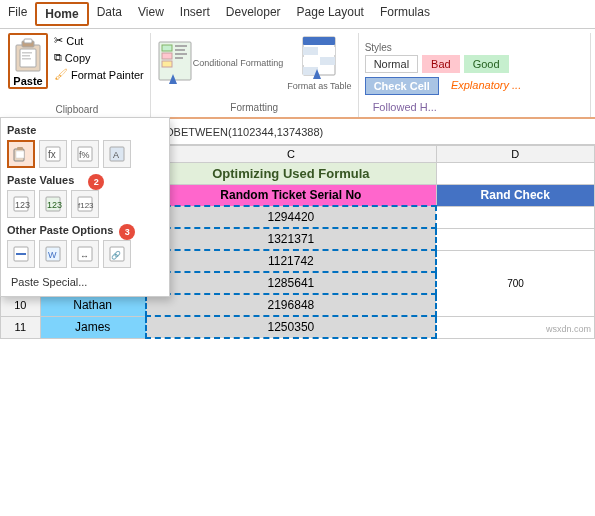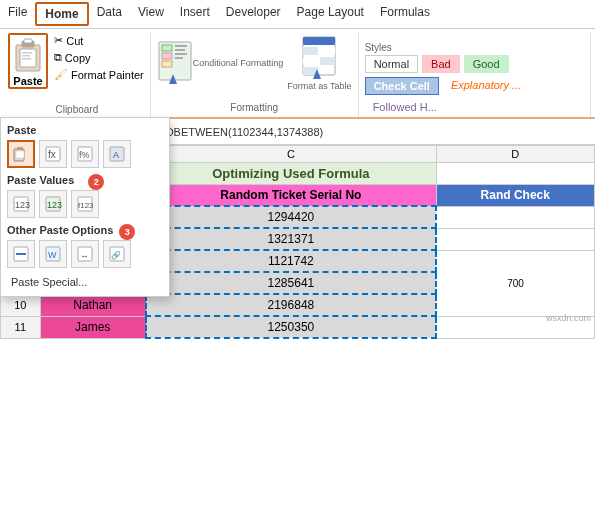--- a/index.html
+++ b/index.html
@@ -200,21 +200,21 @@
       text-align: center;
       font-weight: bold;
       font-size: 12px;
     }
     .data-cell {
       background: #d9d9d9;
       text-align: center;
       border: 2px dashed #0070c0;
     }
     .name-cell {
-      background: #ec4899;
+      background: #7dd3fc;
       text-align: center;
     }
     .rand-check-cell {
       background: #fff;
       text-align: center;
     }
     .number-badge {
       display: inline-flex;
       align-items: center;
       justify-content: center;
@@ -260,21 +260,21 @@
       gap: 4px;
     }
 
     .red-outline {
       border: 2px solid #c55a11 !important;
       border-radius: 2px;
     }
 
     .wsxdn-watermark {
       position: absolute;
-      bottom: 16px;
+      bottom: 5px;
       right: 4px;
       font-size: 9px;
       color: #aaa;
     }
   </style>
 </head>
 <body>
 
 <div class="menu-bar">
   <span class="menu-item">File</span>

